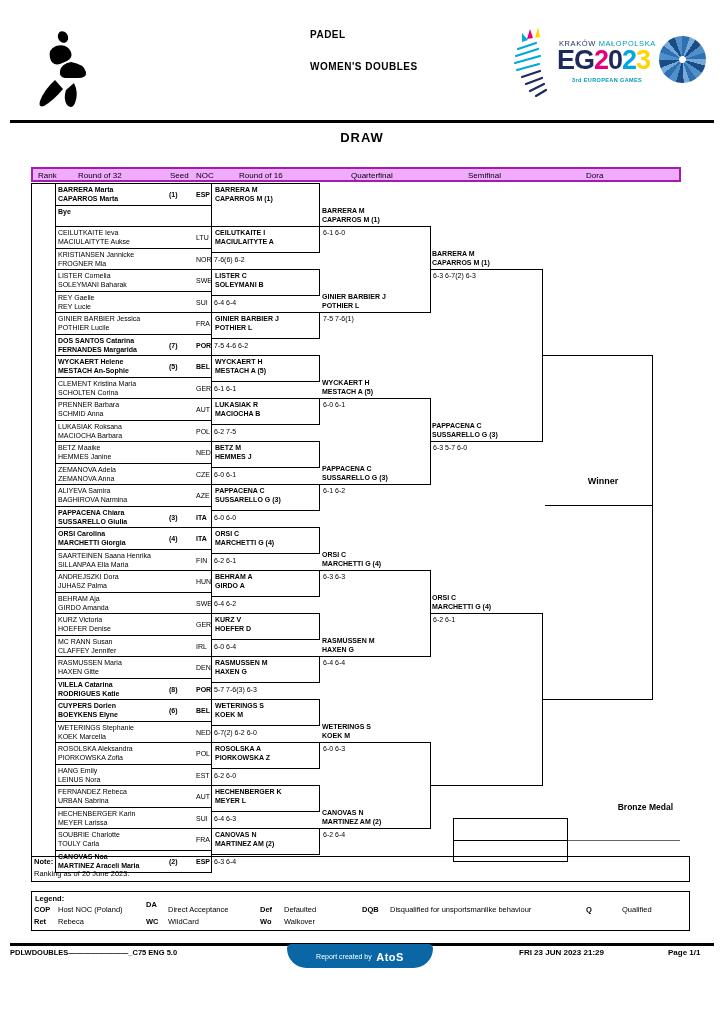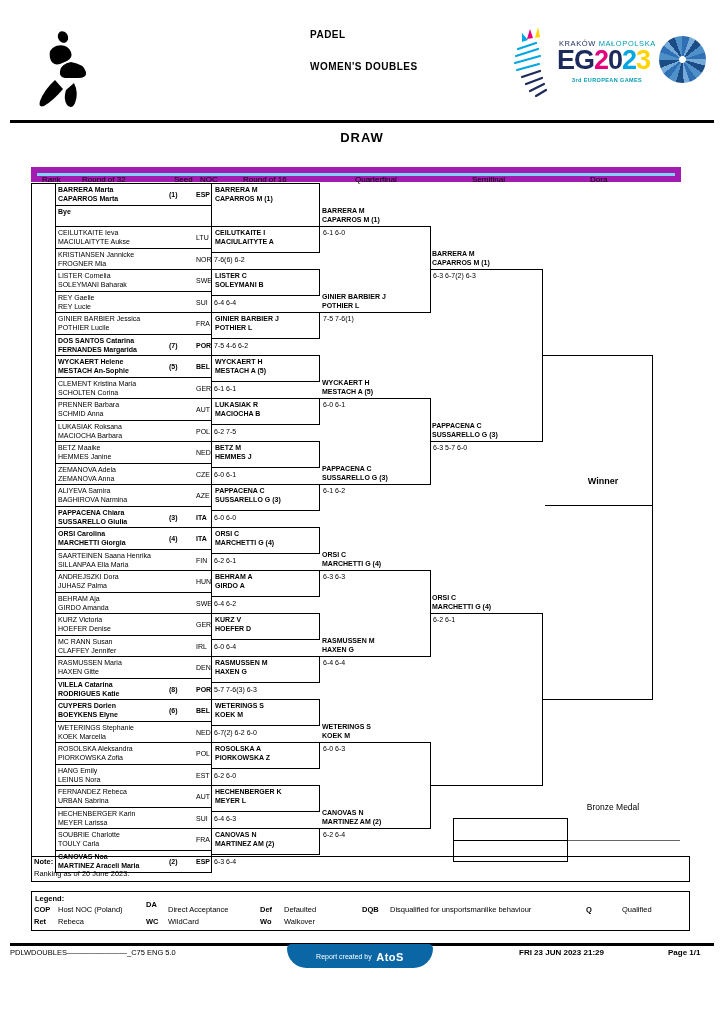--- a/index.html
+++ b/index.html
@@ -13,21 +13,21 @@
   
   .lg-city{position:absolute;left:559px;top:39px;font-size:7.5px;font-weight:normal;letter-spacing:.6px}
   .lg-city .k{color:#1d2a5c}.lg-city .m{color:#009bb4}
   .lg-eg{position:absolute;left:557px;top:47px;font-size:27px;font-weight:bold;line-height:27px;letter-spacing:-1px}
   .lg-eg .e{color:#1d2a5c}.lg-eg .p{color:#e5007d}.lg-eg .n{color:#1d2a5c}.lg-eg .c{color:#00a7e1}.lg-eg .y{color:#ffd500}
   .lg-sub{position:absolute;left:572px;top:77px;font-size:5.5px;font-weight:bold;color:#009bb4;letter-spacing:.4px}
   .emblem{position:absolute;left:659px;top:36px;width:47px;height:47px;border-radius:50%;
     background:radial-gradient(circle at 50% 50%, #ffffff 0 3px, rgba(255,255,255,0) 4px),
     repeating-conic-gradient(#2f6fb4 0 18deg,#74a9d8 18deg 33deg,#1c4c86 33deg 52deg,#4f90c9 52deg 72deg)}
   
-  .thead{position:absolute;left:31px;top:167px;width:650px;height:15px;border:6px solid #a21caf;box-sizing:border-box;background:#7dd3fc}
+  .thead{position:absolute;left:31px;top:167px;width:650px;height:15px;border:2px solid #a21caf;box-sizing:border-box;background:#f0abfc}
   .thead span{position:absolute;top:2px;font-size:8px}
   
   .rankcol{position:absolute;left:31px;top:183px;width:25px;height:674px;border:1px solid #000;box-sizing:border-box}
   
   .r32{position:absolute;left:55px;width:157px;height:23px;border:1px solid #000;box-sizing:border-box;background:#fff;padding:2px 0 0 2px;font-size:7px;line-height:8.8px}
   .r32 i{display:block;font-style:normal;white-space:nowrap}
   .r32 u{position:absolute;left:113px;top:7px;text-decoration:none}
   .r32 b{position:absolute;left:140px;top:7px;font-weight:normal}
   .r32.b i,.r32.b u,.r32.b b{font-weight:bold}
   
@@ -41,34 +41,34 @@
   .qf{left:320px;width:110px}
   .sf{left:430px;width:113px}
   .qf .nm,.sf .nm{position:absolute;bottom:1px;left:2px}
   .qf .nm i,.sf .nm i{display:block;font-style:normal;white-space:nowrap}
   .qf .sc,.sf .sc{position:absolute;top:29px;left:3px;font-weight:normal}
   .vln{position:absolute;width:0;border-left:1px solid #000}
   .fline{position:absolute;left:542px;width:111px;height:0;border-bottom:1px solid #000}
   .wline{position:absolute;left:545px;top:505px;width:107px;height:0;border-bottom:1px solid #000}
   .winner{position:absolute;left:553px;top:476px;width:100px;text-align:center;font-size:9px;font-weight:bold}
   
-  .bronze-label{position:absolute;left:553px;top:802px;width:120px;text-align:center;font-size:8.5px;font-weight:normal}
+  .bronze-label{position:absolute;left:553px;top:802px;width:120px;text-align:right;font-size:8.5px;font-weight:bold}
   .bronze-ext{position:absolute;left:453px;top:840px;width:227px;height:0;border-bottom:1px solid #666}
   .bronze-box{position:absolute;left:453px;top:818px;width:115px;height:44px;border:1.5px solid #000;box-sizing:border-box}
   .bronze-box .div{position:absolute;left:0;top:21px;width:100%;height:0;border-bottom:1px solid #000}
   
   .notebox{position:absolute;left:31px;top:856px;width:659px;height:26px;border:1px solid #000;box-sizing:border-box;font-size:7.5px}
   .notebox .nl{position:absolute;left:2px;top:0;font-weight:bold}
   .notebox .nt{position:absolute;left:2px;top:12px}
   .legendbox{position:absolute;left:31px;top:891px;width:659px;height:40px;border:1px solid #000;box-sizing:border-box;font-size:7.5px}
   .legendbox span{position:absolute;white-space:nowrap}
   .legendbox .a{font-weight:bold}
   .lg-t{font-weight:bold}
   
-  .foot-left{position:absolute;left:10px;top:948px;font-size:7.5px;font-weight:normal}
+  .foot-left{position:absolute;left:10px;top:948px;font-size:7.5px;font-weight:bold}
   .badge{position:absolute;left:287px;top:944px;width:146px;height:24px;background:#0a66a4;border-radius:6px 6px 26px 26px;color:#fff;text-align:center;line-height:24px}
   .badge .r1{font-size:7px;vertical-align:middle}
   .badge .r2{font-size:11px;font-weight:bold;vertical-align:middle;letter-spacing:.5px}
   .foot-date{position:absolute;left:519px;top:948px;font-size:8px;font-weight:bold}
   .foot-page{position:absolute;left:668px;top:948px;font-size:8px;font-weight:bold}
 </style>
 </head>
 <body>
 
 <div class="abs" style="left:36px;top:26px">

